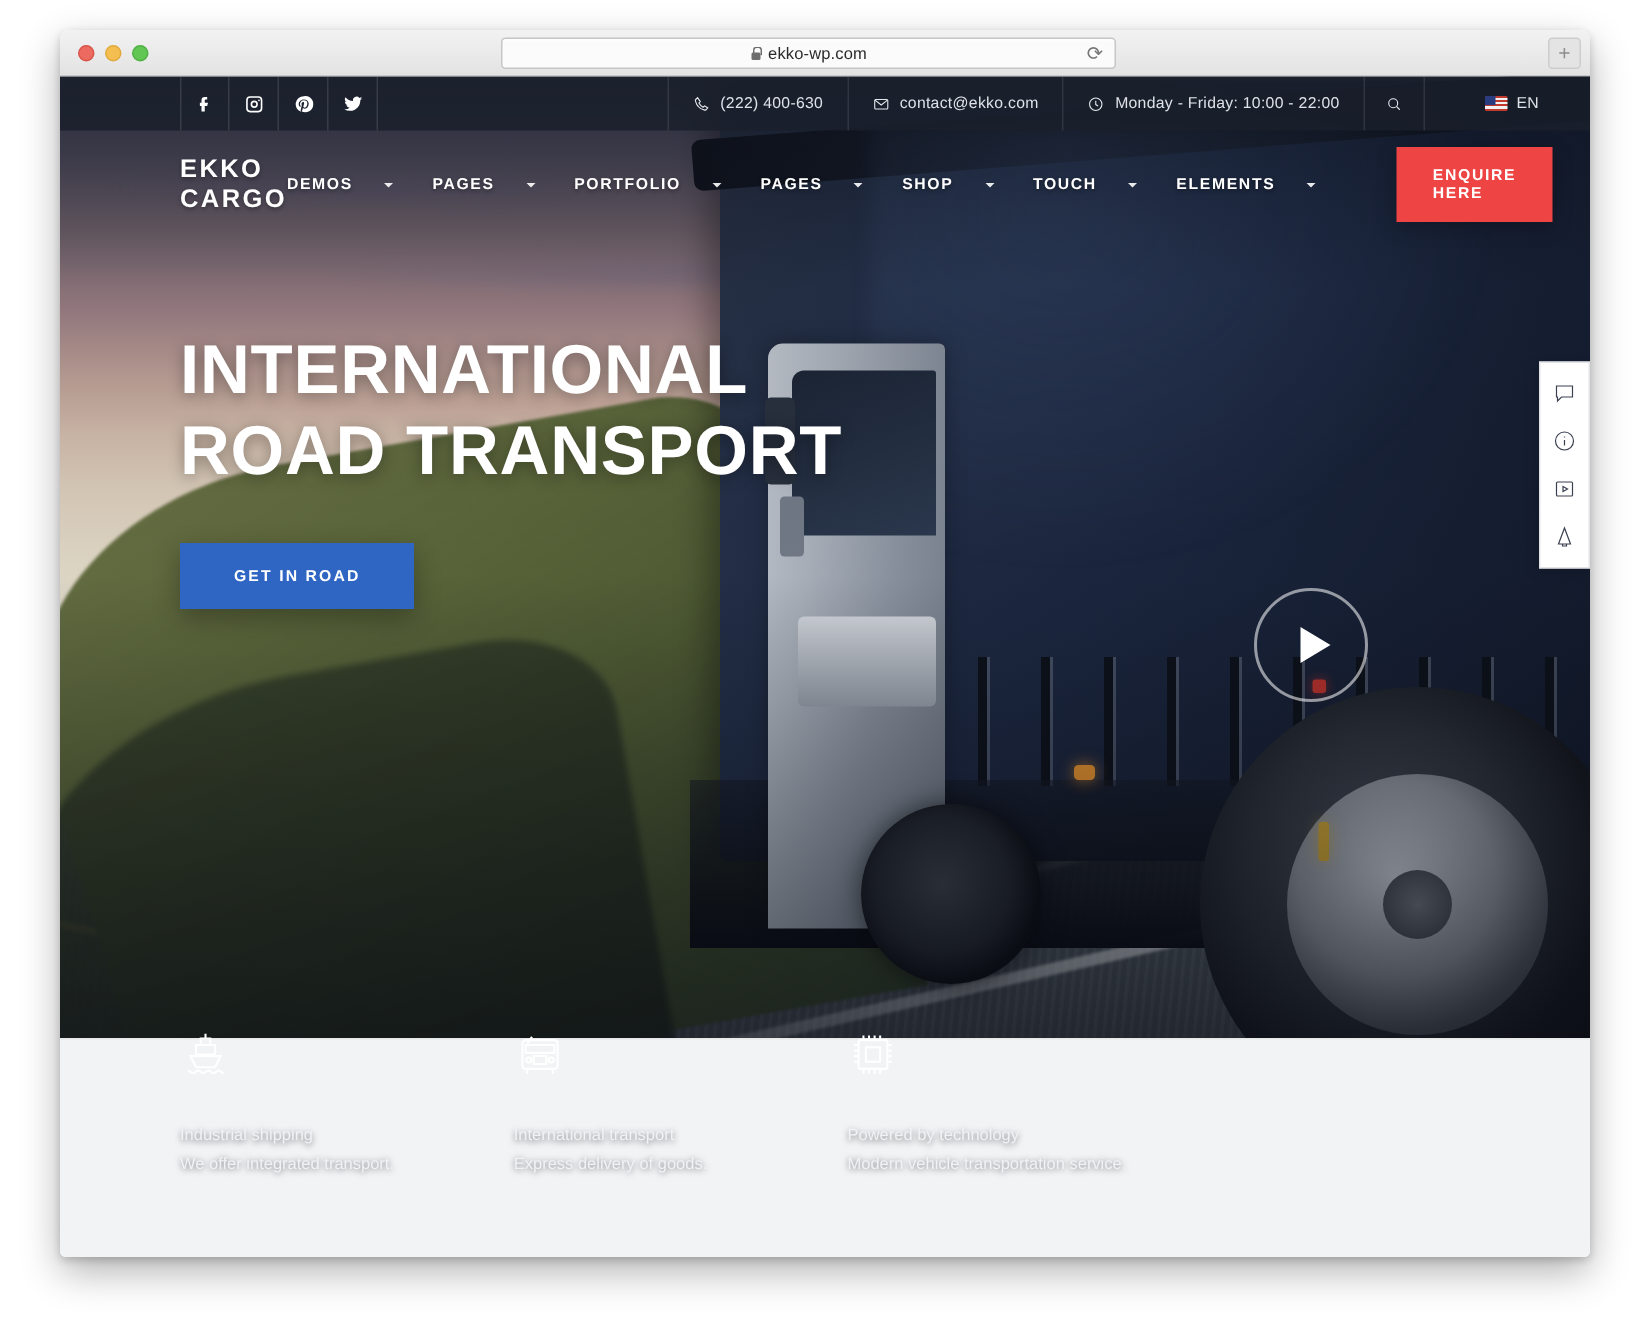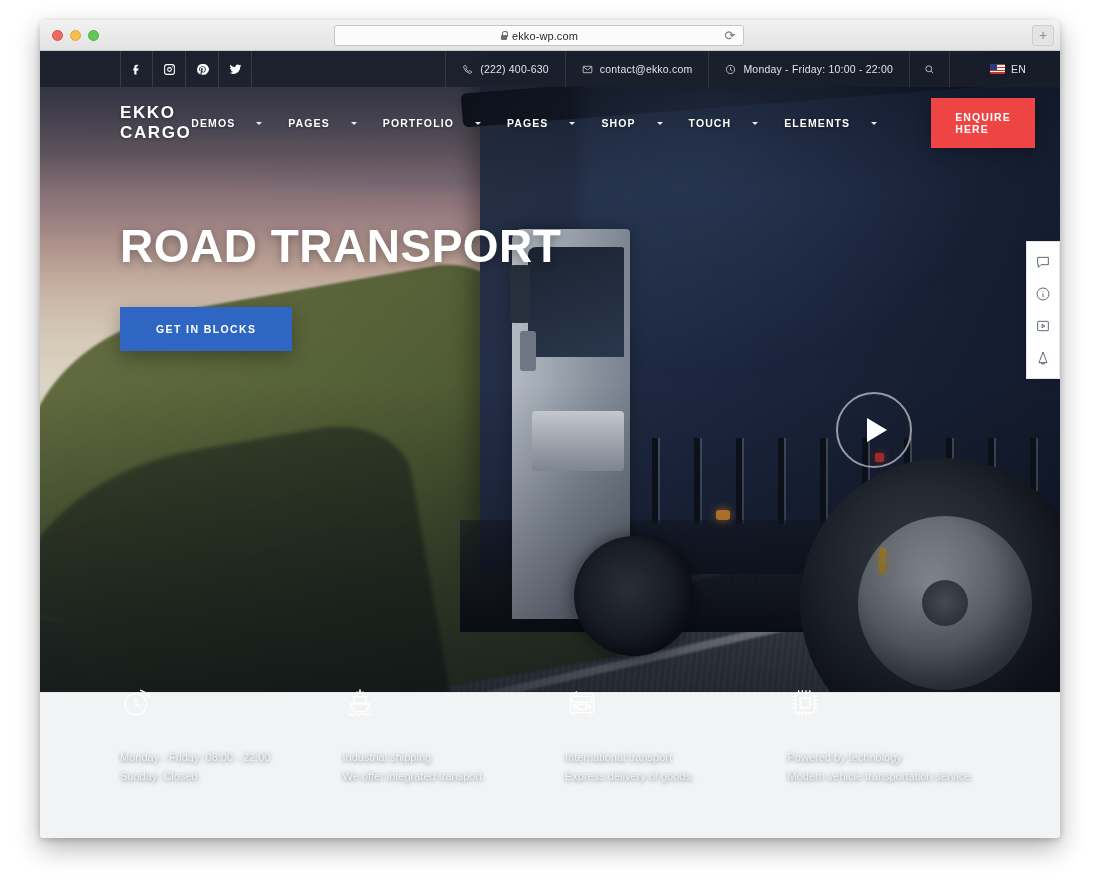--- a/index.html
+++ b/index.html
@@ -573,23 +573,24 @@
           <div class="menu-item">
             <span>ELEMENTS</span>
             <span class="caret"></span>
           </div>
           <div class="enquire">ENQUIRE HERE</div>
         </div>
       </div>
 
       <div class="hero-copy">
         <h1 class="hero-title">
+          <span>INTERNATIONAL</span>
           <span class="line2">ROAD TRANSPORT</span>
         </h1>
-        <div class="cta">GET IN BLOCKS</div>
+        <div class="cta">GET IN ROAD</div>
       </div>
 
       <div class="play-btn">
         <span class="play-tri"></span>
       </div>
 
       <div class="side-panel">
         <span class="side-icon">
           <svg viewBox="0 0 24 24">
               <path d="M4 5h16v11H9l-4 4v-4H4z"></path>
@@ -609,31 +610,20 @@
         </span>
         <span class="side-icon">
           <svg viewBox="0 0 24 24">
               <path d="M12 3 6 19h12zM10 19v2h4v-2"></path>
             </svg>
         </span>
       </div>
 
       <div class="features">
 
-        <div class="feature">
-          <div class="feature-icon">
-            <svg viewBox="0 0 32 32">
-              <circle cx="15" cy="17" r="10"></circle>
-              <path d="M15 11v6l4 2.5"></path>
-              <path d="M19 4c4 1 7 3.5 8.5 7M27.8 11.4l-.3-4.6-4.5 1.2"></path>
-            </svg>
-          </div>
-          <div class="feature-line">Monday - Friday: 08:00 - 22:00</div>
-          <div class="feature-line">Sunday: Closed</div>
-        </div>
 
         <div class="feature">
           <div class="feature-icon">
             <svg viewBox="0 0 32 32">
               <path d="M13 6h6v4h-6z"></path>
               <path d="M10 10h12v6H10z"></path>
               <path d="M6.5 17h19l-3.5 7H10z"></path>
               <path d="M5 26c1.6 0 1.6 1.6 3.2 1.6S9.8 26 11.4 26s1.6 1.6 3.2 1.6S16.2 26 17.8 26s1.6 1.6 3.2 1.6S22.6 26 24.2 26s1.6 1.6 3.2 1.6"></path>
               <path d="M16 3v3"></path>
             </svg>

